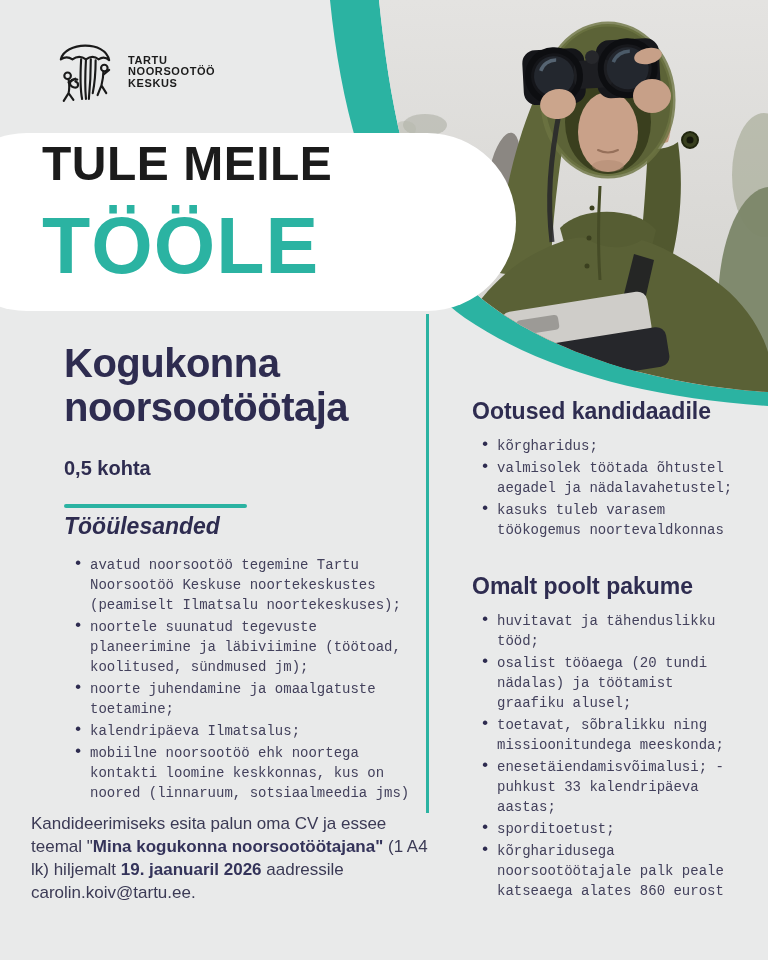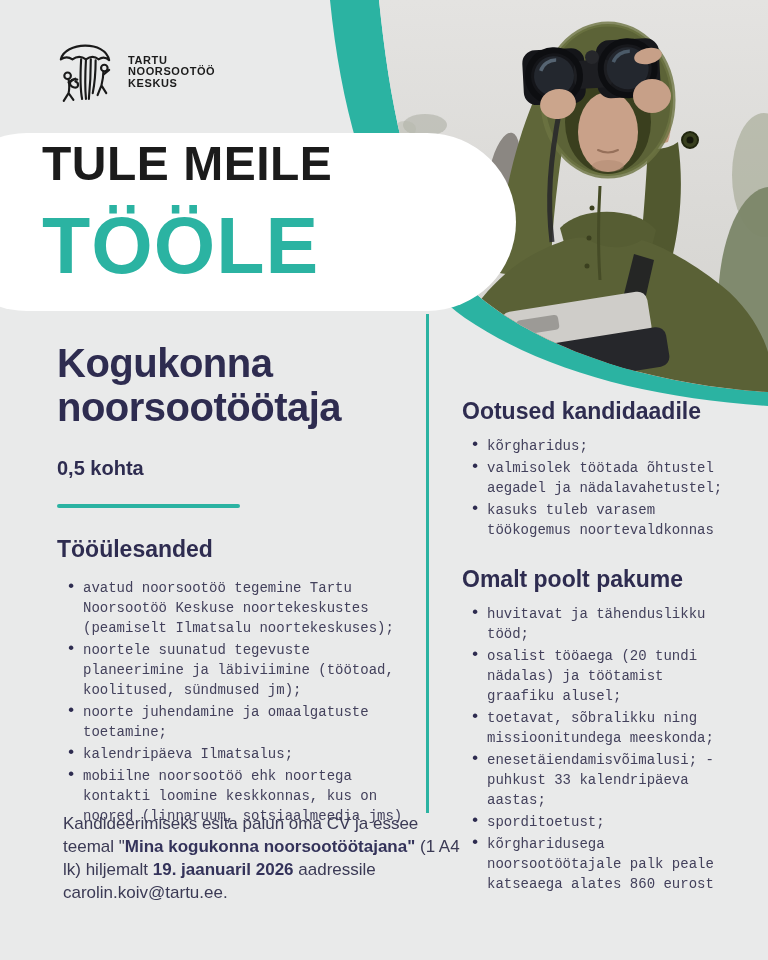--- a/index.html
+++ b/index.html
@@ -20,43 +20,43 @@
   .logo-icon{width:58px;height:70px;}
   .logo-text{font-size:11px;font-weight:700;letter-spacing:.6px;line-height:11.5px;
     color:var(--ink);text-transform:uppercase;margin-bottom:14px;}
 
   
   .headline{position:absolute;left:42px;top:140px;}
   .headline-top{font-size:48px;line-height:48px;font-weight:800;letter-spacing:.5px;color:var(--ink);}
   .headline-bottom{font-size:79px;line-height:76px;font-weight:800;letter-spacing:1px;color:var(--teal);margin-top:20px;}
 
   
-  .left-col{position:absolute;left:57px;top:341px;width:352px;}
+  .left-col{position:absolute;left:64px;top:341px;width:352px;}
   .job-title{font-size:40px;line-height:44px;font-weight:700;letter-spacing:-.5px;color:var(--navy);}
   .workload{margin-top:28px;font-size:20px;font-weight:700;color:var(--navy);}
   .divider{margin-top:24px;width:183px;height:4px;border-radius:2px;background:var(--teal);}
   h2.section{font-size:23px;line-height:26px;font-weight:700;color:var(--navy);}
-  .left-col h2.section{margin-top:28px;}
+  .left-col h2.section{margin-top:5px;font-style:italic;}
   ul.bullets{list-style:none;margin-top:16px;}
   ul.bullets li{position:relative;padding-left:26px;font-size:14px;line-height:20px;
     margin-bottom:2px;color:var(--body_text);font-family:Liberation Mono, monospace;}
   ul.bullets li::before{content:"\2022";position:absolute;left:9px;top:-1px;
     font-size:17px;color:var(--navy);}
   .left-col ul.bullets{width:352px;}
 
   
-  .right-col{position:absolute;left:462px;top:398px;width:264px;}
+  .right-col{position:absolute;left:472px;top:398px;width:264px;}
   .right-col ul.bullets{margin-top:12px;width:263px;}
   .right-col ul.bullets li{padding-left:25px;}
   .right-col ul.bullets li::before{left:8px;}
-  .right-col .section-offer{margin-top:26px;}
+  .right-col .section-offer{margin-top:33px;}
 
   
   .application{position:absolute;left:31px;top:812px;width:402px;
-    font-size:17px;line-height:23px;color:#3b3a55;margin-left:32px;}
+    font-size:17px;line-height:23px;color:#3b3a55;}
   .application b{font-weight:700;color:#34335a;}
 </style>
 </head>
 <body>
 
 <div class="canvas">
 
   <svg class="decor" viewBox="0 0 768 960" aria-hidden="true">
     <defs>
       <clipPath id="photoClip">

